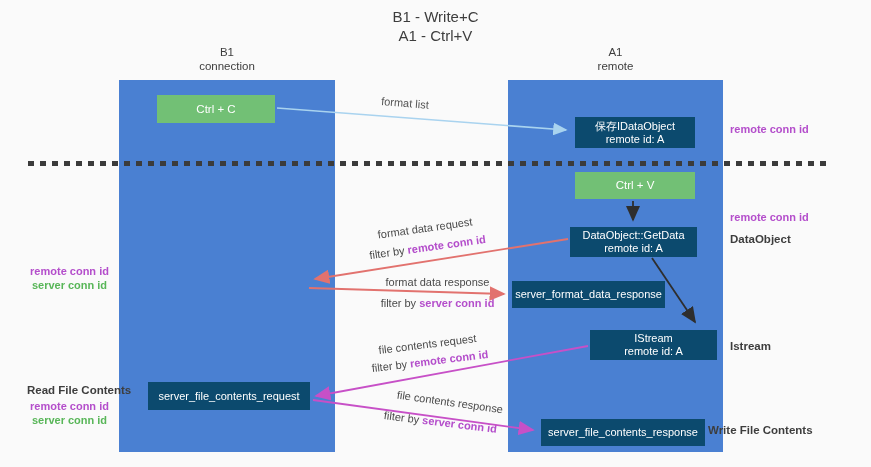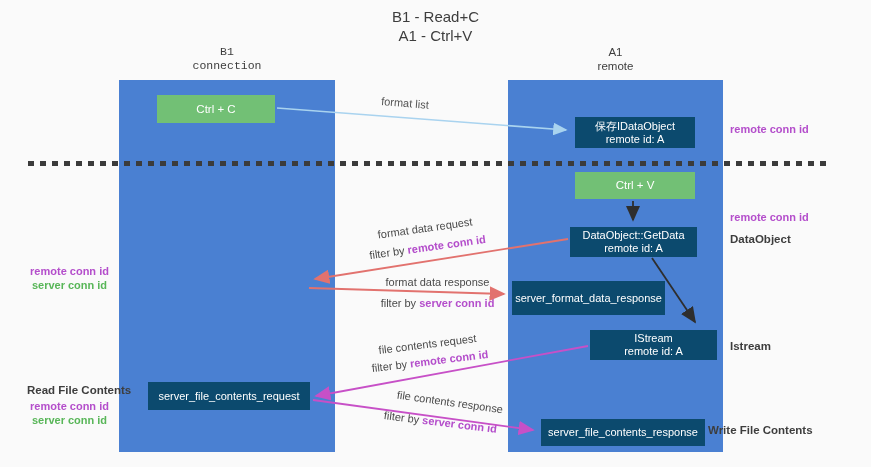--- a/index.html
+++ b/index.html
@@ -3,63 +3,63 @@
 <meta charset="utf-8">
 <style>
   html,body{margin:0;padding:0;}
   body{font-family:"Liberation Sans", sans-serif;}
   .stage{position:relative;width:871px;height:467px;background:#fafafa;overflow:hidden;}
 
   .title{position:absolute;left:0;top:7px;width:100%;text-align:center;
          font-size:15px;line-height:19px;color:#3d3d3d;}
 
   .col-header{position:absolute;text-align:center;font-size:11.5px;line-height:14px;color:#3d3d3d;}
-  .col-header.left{left:119px;top:45px;width:216px;font-family:Liberation Mono, monospace;}
+  .col-header.left{left:119px;top:45px;width:216px;}
   .col-header.right{left:508px;top:45px;width:215px;}
 
   .col{position:absolute;top:80px;height:372px;background:#4a80d2;}
   .col.left{left:119px;width:216px;}
   .col.right{left:508px;width:215px;}
 
   .dash-line{position:absolute;left:28px;top:161px;width:804px;height:5px;
              background:repeating-linear-gradient(90deg,#3b3b3b 0 6px,transparent 6px 12px);}
 
   .node{position:absolute;display:flex;flex-direction:column;justify-content:center;
         text-align:center;color:#ffffff;font-size:11px;line-height:13px;}
   .node.green{background:#72c075;}
   .node.orange{background:#0c4a6e;}
 
   .n-ctrlc{left:157px;top:95px;width:118px;height:28px;font-size:11.5px;}
   .n-save{left:575px;top:117px;width:120px;height:31px;}
   .n-ctrlv{left:575px;top:172px;width:120px;height:27px;font-size:11.5px;}
   .n-getdata{left:570px;top:227px;width:127px;height:30px;}
   .n-istream{left:590px;top:330px;width:127px;height:30px;}
   .n-sfdreq{left:150px;top:268px;width:157px;height:28px;}
-  .n-sfdresp{left:512px;top:281px;width:153px;height:34px;}
+  .n-sfdresp{left:512px;top:281px;width:153px;height:27px;}
   .n-sfcreq{left:148px;top:382px;width:162px;height:28px;}
   .n-sfcresp{left:541px;top:419px;width:164px;height:27px;}
 
   .side-label{position:absolute;font-size:11.5px;color:#3d3d3d;white-space:nowrap;font-weight:bold;}
   .side-label.bold-purple{color:#b44ecb;font-weight:bold;font-size:11px;}
   .conn-pair{position:absolute;width:95px;text-align:center;font-size:11px;font-weight:bold;line-height:14px;}
   .conn-pair .purple{color:#b44ecb;}
   .conn-pair .green{color:#58b658;}
 
   .edge-label{position:absolute;text-align:center;font-size:11px;color:#4a4a4a;white-space:nowrap;}
   .edge-label .em{color:#b44ecb;font-weight:bold;}
 
   svg.overlay{position:absolute;left:0;top:0;pointer-events:none;}
 </style>
 </head>
 <body>
 
 <div class="stage">
 
   <div class="title">
-    <div>B1 - Read+C</div>
+    <div>B1 - Write+C</div>
     <div>A1 - Ctrl+V</div>
   </div>
 
   <div class="col-header left">
     <div>B1</div>
     <div>connection</div>
   </div>
   <div class="col-header right">
     <div>A1</div>
     <div>remote</div>

